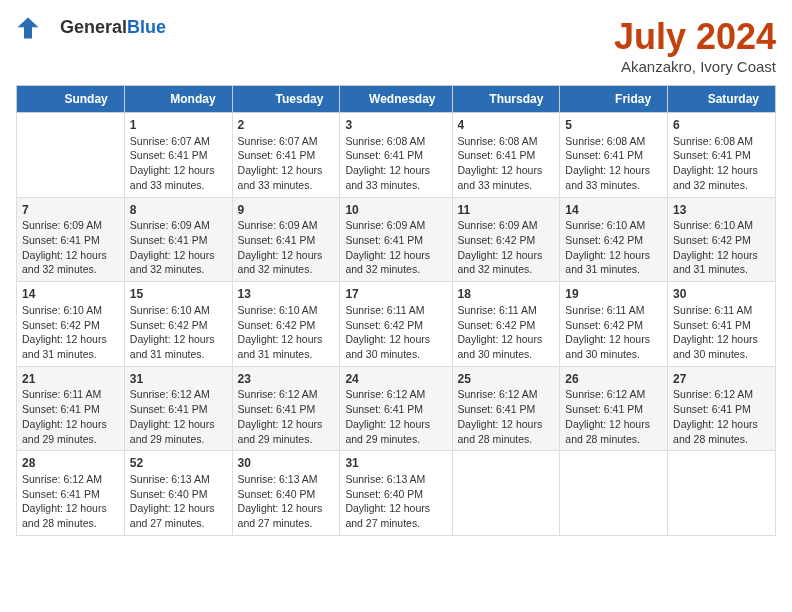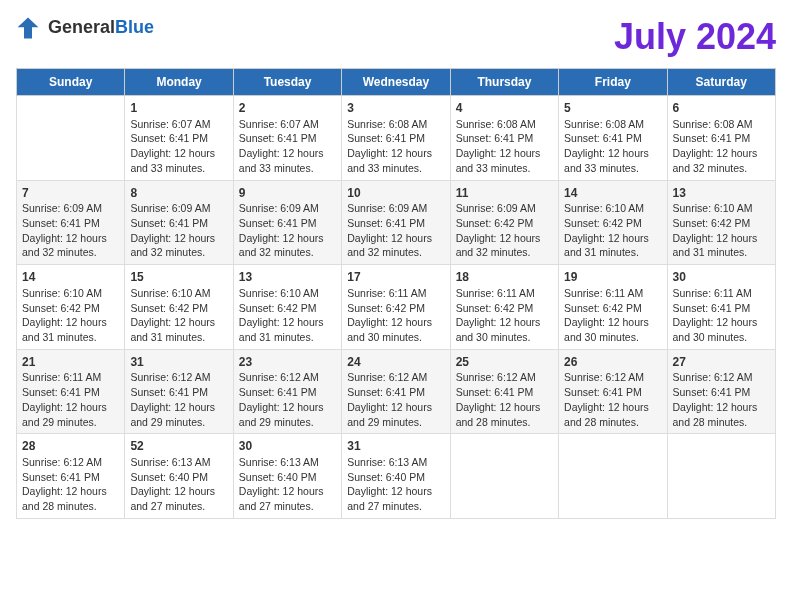--- a/index.html
+++ b/index.html
@@ -12,21 +12,21 @@
     }
     .header {
       display: flex;
       justify-content: space-between;
       align-items: flex-start;
       margin-bottom: 10px;
     }
     .logo {
       display: flex;
       align-items: center;
-      gap: 8px;
+      gap: 20px;
     }
     .logo-text-general {
       font-size: 18px;
       font-weight: bold;
       color: #333;
       line-height: 1.1;
     }
     .logo-text-blue {
       font-size: 18px;
       font-weight: bold;
@@ -36,36 +36,36 @@
     .logo-icon {
       width: 24px;
       height: 24px;
     }
     .title-block {
       text-align: right;
     }
     .main-title {
       font-size: 36px;
       font-weight: bold;
-      color: #6d28d9;
+      color: #c2410c;
     }
     .subtitle {
       font-size: 15px;
       color: #444;
     }
     table {
       width: 100%;
       border-collapse: collapse;
       font-size: 11px;
     }
     th {
       background-color: #2a6db5;
       color: #fff;
-      padding: 6px 9px;
-      text-align: center;
+      padding: 6px 16px;
+      text-align: right;
       font-size: 12px;
       font-weight: bold;
       border: 1px solid #ccc;
     }
     td {
       border: 1px solid #ddd;
       padding: 4px 5px;
       vertical-align: top;
       color: #333;
       line-height: 1.4;
@@ -98,20 +98,21 @@
       <polygon points="15,2 28,14 20,14 20,28 10,28 10,14 2,14" fill="#2a6db5"></polygon>
     </svg>
     <div>
       <div>
         <span class="logo-text-general">General</span><span class="logo-text-blue">Blue</span>
       </div>
     </div>
   </div>
   <div class="title-block">
     <div class="main-title">July 2024</div>
+    <div class="subtitle">Akanzakro, Ivory Coast</div>
   </div>
 </div>
 
 <table>
   <thead>
     <tr>
     <th>Sunday</th>
         <th>Monday</th>
         <th>Tuesday</th>
         <th>Wednesday</th>

